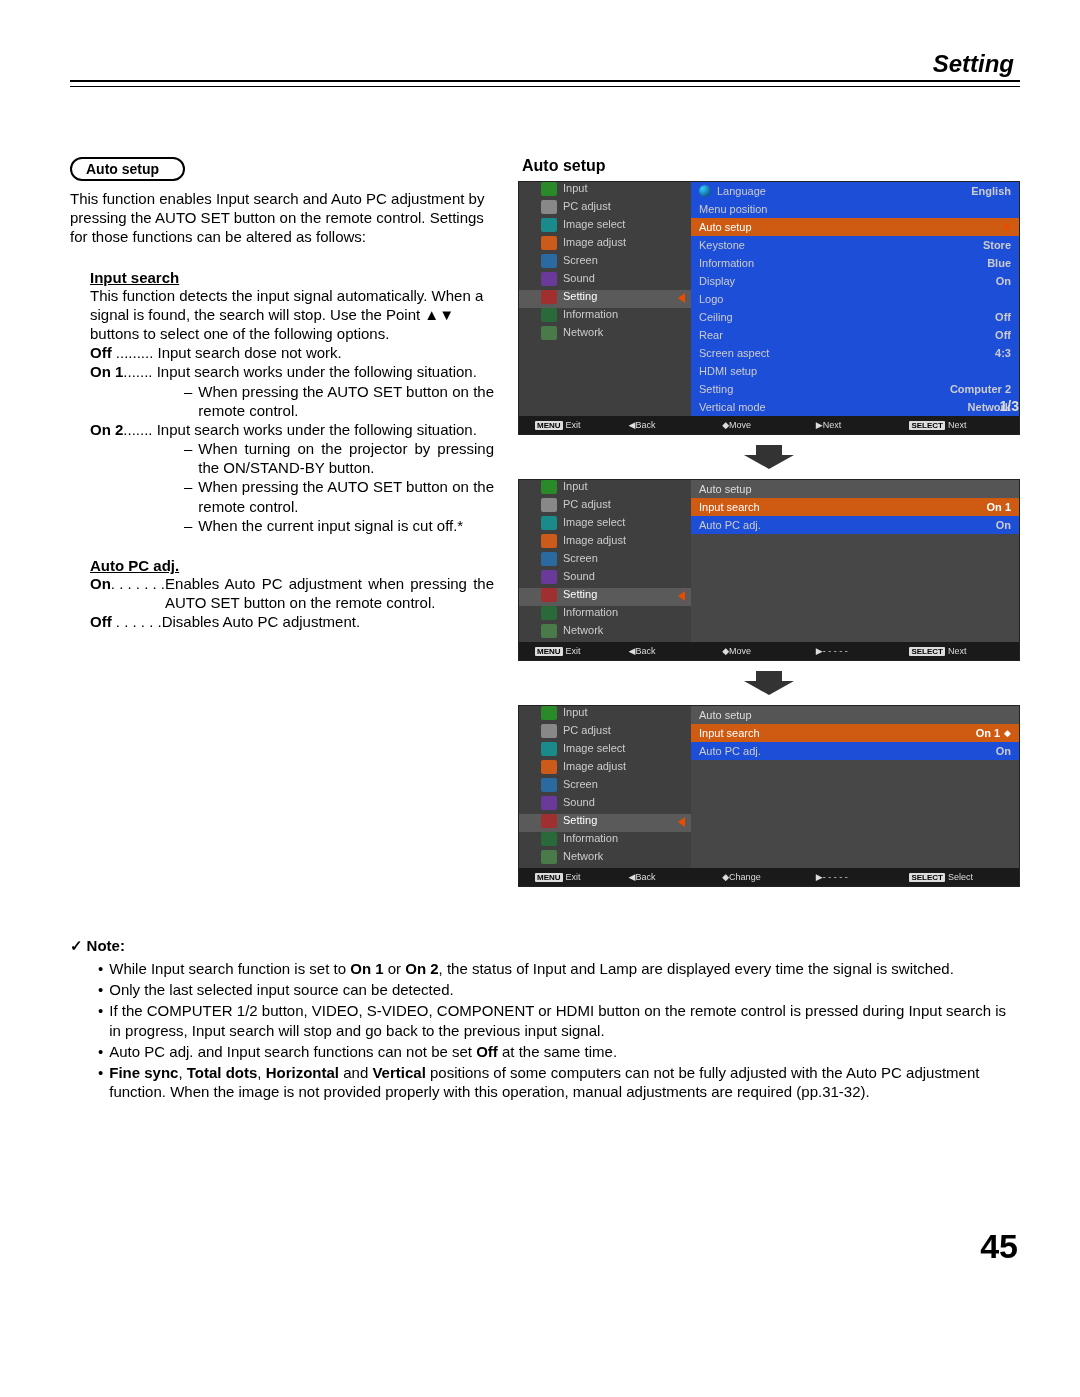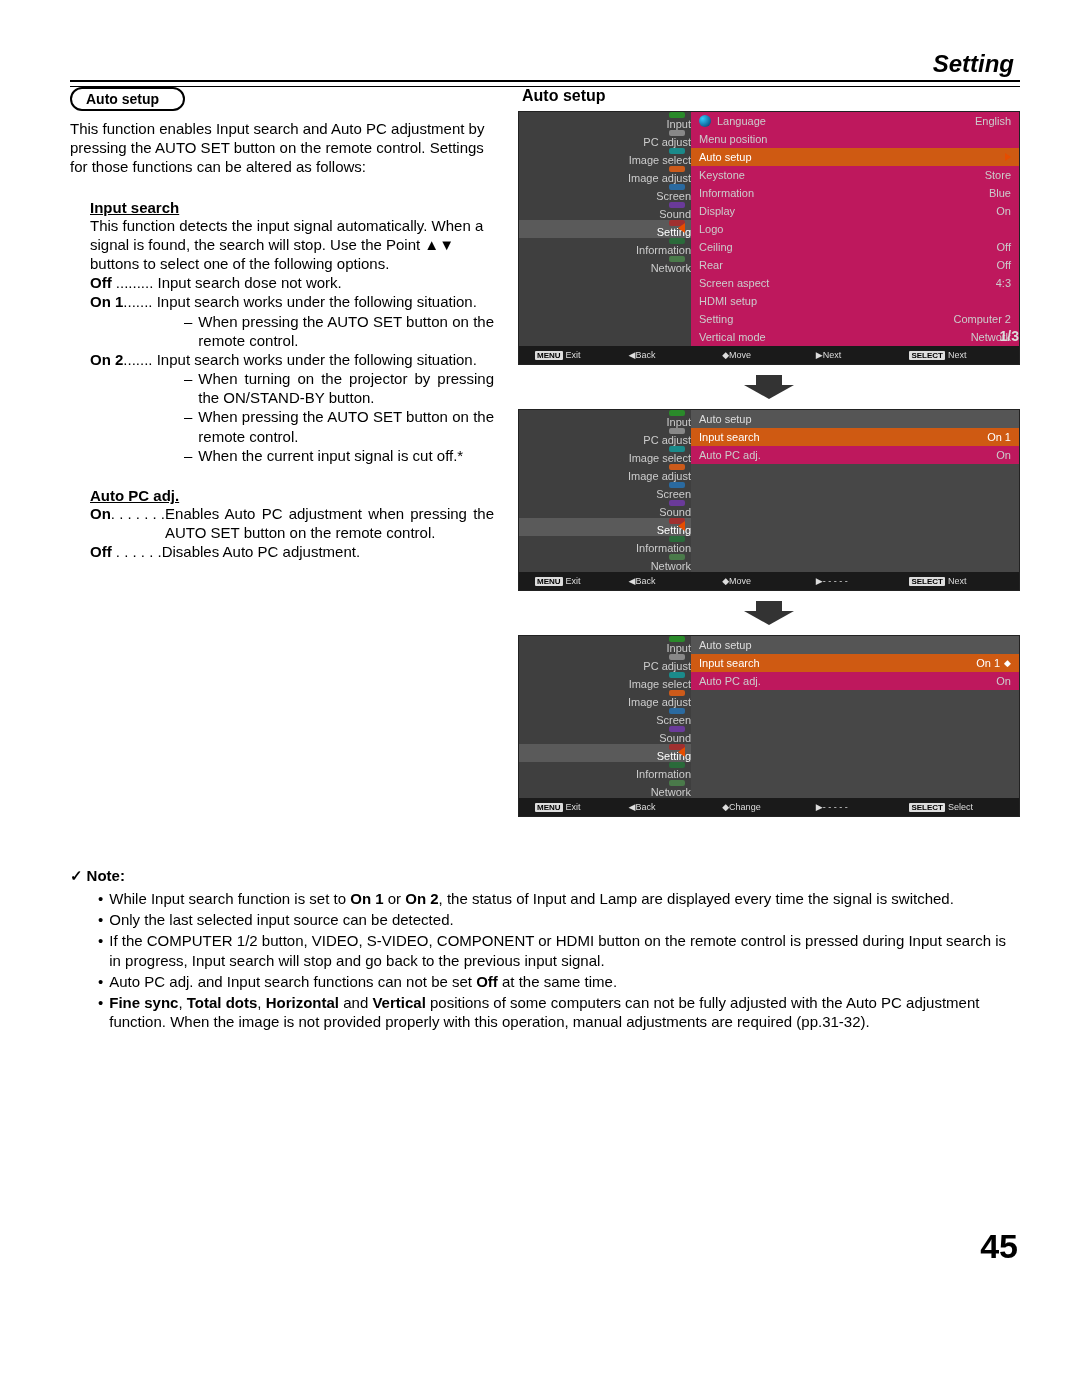--- a/index.html
+++ b/index.html
@@ -1,42 +1,42 @@
 <!DOCTYPE html>
 <html><head>
 <meta charset="utf-8">
 <style>
   html,body{margin:0;padding:0;background:#fff;font-family:Arial,Helvetica,sans-serif;color:#000;}
   .page{width:1080px;height:1296px;position:relative;box-sizing:border-box;padding:50px 60px 30px 70px;}
   .header-title{font-size:24px;font-weight:bold;font-style:italic;text-align:right;margin-right:6px;}
   .rule-double{border-top:2px solid #000;border-bottom:1px solid #000;height:4px;margin-top:2px;}
-  .columns{display:flex;}
+  .columns{display:flex;margin-top:70px;}
   .col-left{width:490px;padding-right:24px;}
   .col-right{flex:1;}
   .pill{display:inline-block;border:2px solid #000;border-radius:14px;padding:2px 24px 2px 14px;font-size:14px;font-weight:bold;margin-bottom:8px;}
   .body-text{font-size:15px;line-height:1.28;}
   .indent{margin-left:20px;}
   .subhead{font-weight:bold;text-decoration:underline;font-size:15px;margin-top:22px;}
   .option-row{display:flex;font-size:15px;line-height:1.28;}
   .option-label{font-weight:bold;white-space:nowrap;}
   .option-dots{white-space:pre;}
   .option-desc{flex:1;}
   .bullet-line{display:flex;font-size:15px;line-height:1.28;margin-left:94px;text-align:justify;}
   .bullet-line .dash{margin-right:6px;}
   .screenshot-title{font-size:16px;font-weight:bold;margin-bottom:6px;margin-left:4px;}
   .menu{width:500px;border:1px solid #222;font-size:10px;color:#ccc;background:#3f3f3f;}
   .menu-body{display:flex;}
   .menu-left{width:172px;background:#3f3f3f;}
-  .menu-left .row{display:flex;align-items:flex-end;height:18px;padding-left:6px;font-size:11px;flex-direction:column;}
+  .menu-left .row{display:flex;align-items:flex-start;height:18px;padding-left:22px;font-size:11px;}
   .menu-left .icon{width:16px;height:14px;margin-right:6px;display:inline-block;border-radius:2px;}
   .menu-left .sel{background:#5a5a5a;color:#fff;position:relative;}
   .menu-left .sel .tri{position:absolute;right:6px;top:3px;width:0;height:0;border-top:5px solid transparent;border-bottom:5px solid transparent;border-right:7px solid #e64d00;}
   .menu-right{flex:1;background:#474747;}
-  .menu-right .hrow{height:18px;display:flex;align-items:center;padding:0 8px;background:#be185d;font-size:11px;}
-  .menu-right .hrow .val{margin-left:auto;}
+  .menu-right .hrow{height:18px;display:flex;align-items:center;padding:0 8px;background:#1d4ed8;font-size:11px;}
+  .menu-right .hrow .val{margin-left:auto;font-weight:bold;}
   .menu-right .hrow.sel{background:#cf5a12;color:#fff;}
   .menu-right .title-row{background:#555;color:#ddd;}
   .menu-foot{background:#1a1a1a;color:#ddd;display:flex;align-items:center;height:18px;font-size:9px;padding:0 16px;}
   .menu-foot .seg{flex:1;display:flex;align-items:center;}
   .menu-foot .key{display:inline-block;background:#ddd;color:#000;font-weight:bold;font-size:8px;padding:0 2px;border-radius:1px;margin-right:3px;}
   .arrow-down{width:50px;height:24px;margin:10px auto;position:relative;}
   .arrow-down::before{content:"";position:absolute;left:12px;top:0;width:26px;height:10px;background:#333;}
   .arrow-down::after{content:"";position:absolute;left:0;top:10px;border-left:25px solid transparent;border-right:25px solid transparent;border-top:14px solid #333;}
   .note-section{margin-top:50px;}
   .note-head{font-weight:bold;font-size:15px;}

